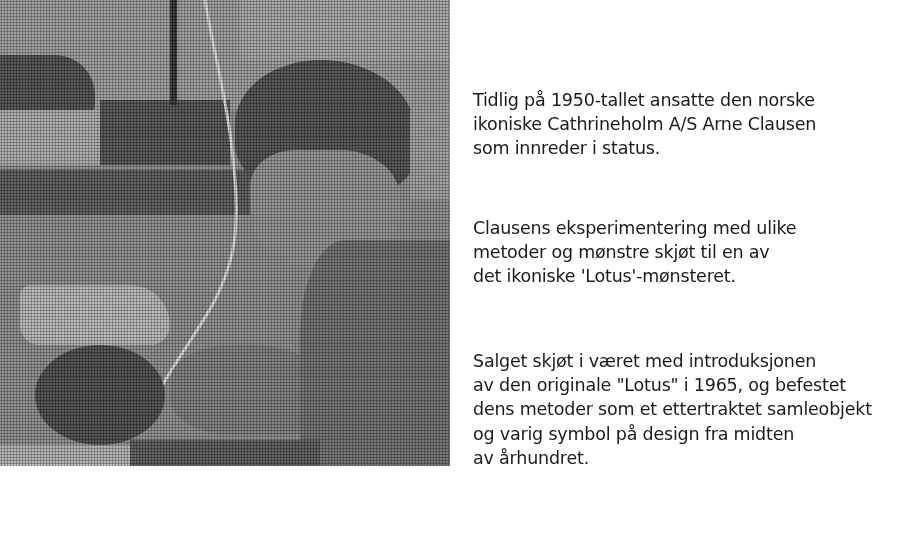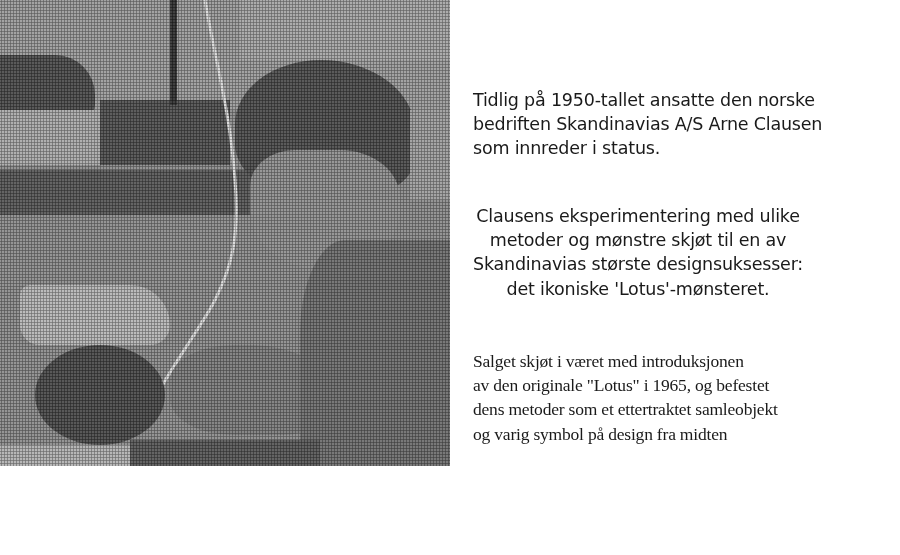--- a/index.html
+++ b/index.html
@@ -51,22 +51,22 @@
     .para {
       position: absolute;
       left: 0;
       margin: 0;
       white-space: nowrap;
     }
     .para .line {
       display: block;
     }
     #para-1 { top: 88px; }
-    #para-2 { top: 204px; text-align: center; }
-    #para-3 { top: 349px; font-family: Liberation Serif, serif; }
+    #para-2 { top: 216px; }
+    #para-3 { top: 349px; }
   </style>
 </head>
 <body>
 
 <div class="page">
 
   <div class="photo">
 
     <div class="shape" style="left:0;top:0;width:450px;height:110px;background:#9a9a9a;"></div>
 
@@ -102,30 +102,30 @@
 
     <div class="shape" style="left:0;top:445px;width:140px;height:110px;background:#b0b0b0;"></div>
 
     <div class="shape" style="left:130px;top:440px;width:190px;height:115px;background:#555555;"></div>
     <div class="halftone"></div>
   </div>
 
   <div class="text-col">
     <p class="para" id="para-1">
       <span class="line">Tidlig på 1950-tallet ansatte den norske</span>
-      <span class="line">bedriften Skandinavias A/S Arne Clausen</span>
+      <span class="line">ikoniske Cathrineholm A/S Arne Clausen</span>
       <span class="line">som innreder i status.</span>
     </p>
     <p class="para" id="para-2">
       <span class="line">Clausens eksperimentering med ulike</span>
       <span class="line">metoder og mønstre skjøt til en av</span>
-      <span class="line">Skandinavias største designsuksesser:</span>
       <span class="line">det ikoniske 'Lotus'-mønsteret.</span>
     </p>
     <p class="para" id="para-3">
       <span class="line">Salget skjøt i været med introduksjonen</span>
       <span class="line">av den originale "Lotus" i 1965, og befestet</span>
       <span class="line">dens metoder som et ettertraktet samleobjekt</span>
       <span class="line">og varig symbol på design fra midten</span>
+      <span class="line">av århundret.</span>
     </p>
   </div>
 
 </div>
 
 </body></html>

